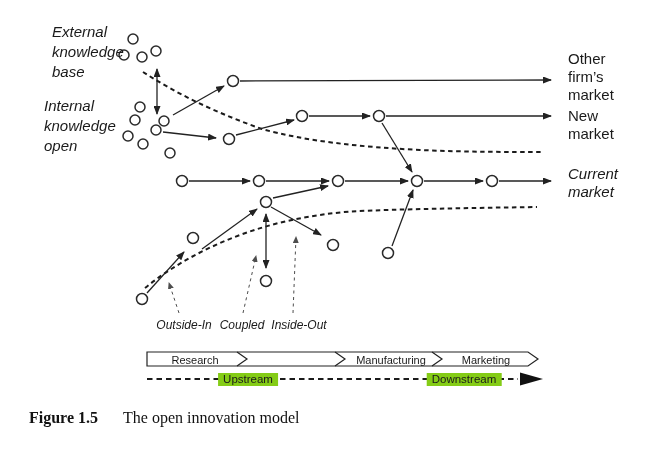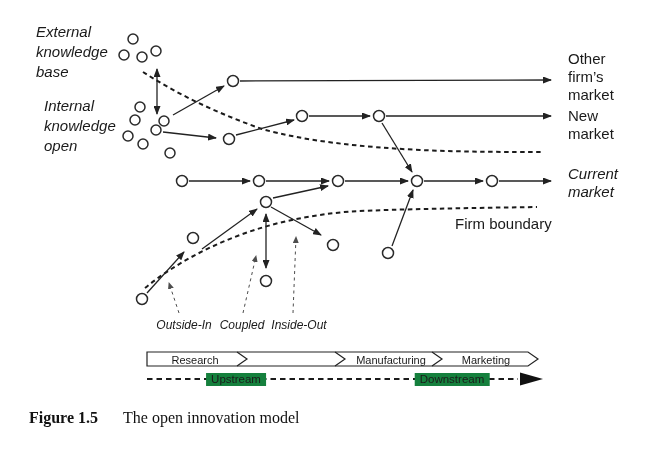--- a/index.html
+++ b/index.html
@@ -34,24 +34,25 @@
     line-height:14px;
     text-align:center;
     font-size:11px;
     white-space:nowrap;
   }
   .flowword{
     position:absolute;
     top:372.5px;
     font-size:11.5px;
     line-height:13px;
-    background:#15803d;
+    background:#84cc16;
     padding:0 5px;
     transform:translateX(-50%);
     white-space:nowrap;
+    margin-left:12px;
   }
   .caption{
     position:absolute;
     left:29px;top:409px;
     font-family:"Liberation Serif",serif;
     font-size:16px;
     color:#111;
     white-space:nowrap;
   }
   .caption b{font-weight:bold;}
@@ -147,36 +148,35 @@
       <path d="M147,352 L528,352 L538,359 L528,366 L147,366 Z"></path>
       <path fill="none" d="M237,352 L247,359 L237,366"></path>
       <path fill="none" d="M335,352 L345,359 L335,366"></path>
       <path fill="none" d="M432,352 L442,359 L432,366"></path>
     </g>
 
     <line x1="147" y1="379" x2="518" y2="379" stroke="#1b1b1b" stroke-width="1.8" stroke-dasharray="5.5,4"></line>
     <polygon points="520,372.5 543,379 520,385.5" fill="#111"></polygon>
   </svg>
 
-  <div class="lbl ital kb" style="left:36px;top:22px;">External
+  <div class="lbl ital kb" style="left:52px;top:22px;">External
 knowledge
 base</div>
   <div class="lbl ital kb" style="left:44px;top:96px;">Internal
 knowledge
 open</div>
 
   <div class="lbl" style="left:568px;top:50px;line-height:18px;">Other
 firm’s
 market</div>
   <div class="lbl" style="left:568px;top:107px;line-height:18px;">New
 market</div>
   <div class="lbl" style="left:568px;top:165px;line-height:18px;font-style:italic;">Current
 market</div>
 
-  <div class="lbl" style="left:455px;top:214px;">Firm boundary</div>
 
   <div class="small-ital" style="left:184px;top:318px;transform:translateX(-50%);">Outside-In</div>
   <div class="small-ital" style="left:242px;top:318px;transform:translateX(-50%);">Coupled</div>
   <div class="small-ital" style="left:299px;top:318px;transform:translateX(-50%);text-align:right;">Inside-Out</div>
 
   <div class="stage" style="left:145px;">Research</div>
   <div class="stage" style="left:341px;">Manufacturing</div>
   <div class="stage" style="left:436px;">Marketing</div>
 
   <div class="flowword" style="left:236px;">Upstream</div>

